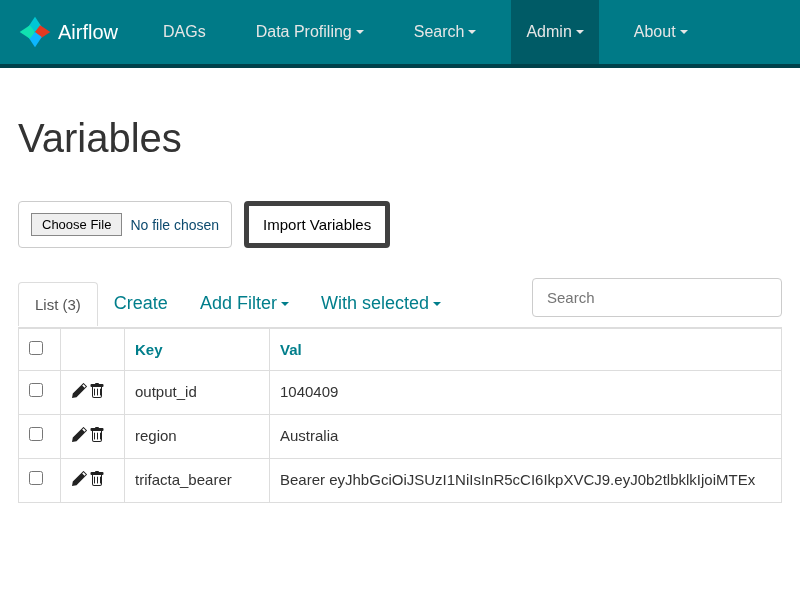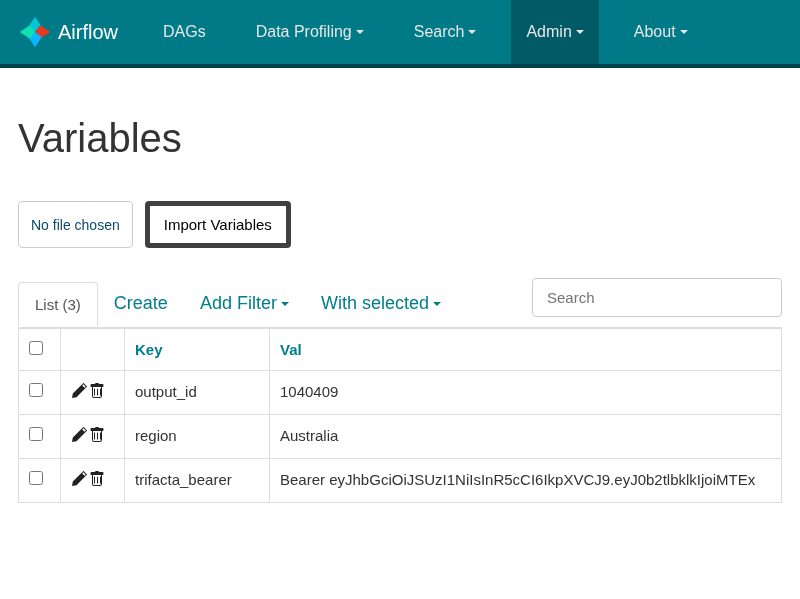--- a/index.html
+++ b/index.html
@@ -180,20 +180,21 @@
       <span class="caret"></span>
     </div>
   </div>
 </div>
 
 <div class="container">
   <h1 class="page-title">Variables</h1>
 
   <div class="file-row">
     <div class="file-box">
+      <button class="choose-file-btn">Choose File</button>
       <span class="no-file">No file chosen</span>
     </div>
     <button class="import-btn">Import Variables</button>
   </div>
 
   <div class="action-bar">
     <div class="action-tabs">
       <div class="tab-list">List (3)</div>
       <div class="action-link">
         <span>Create</span>

